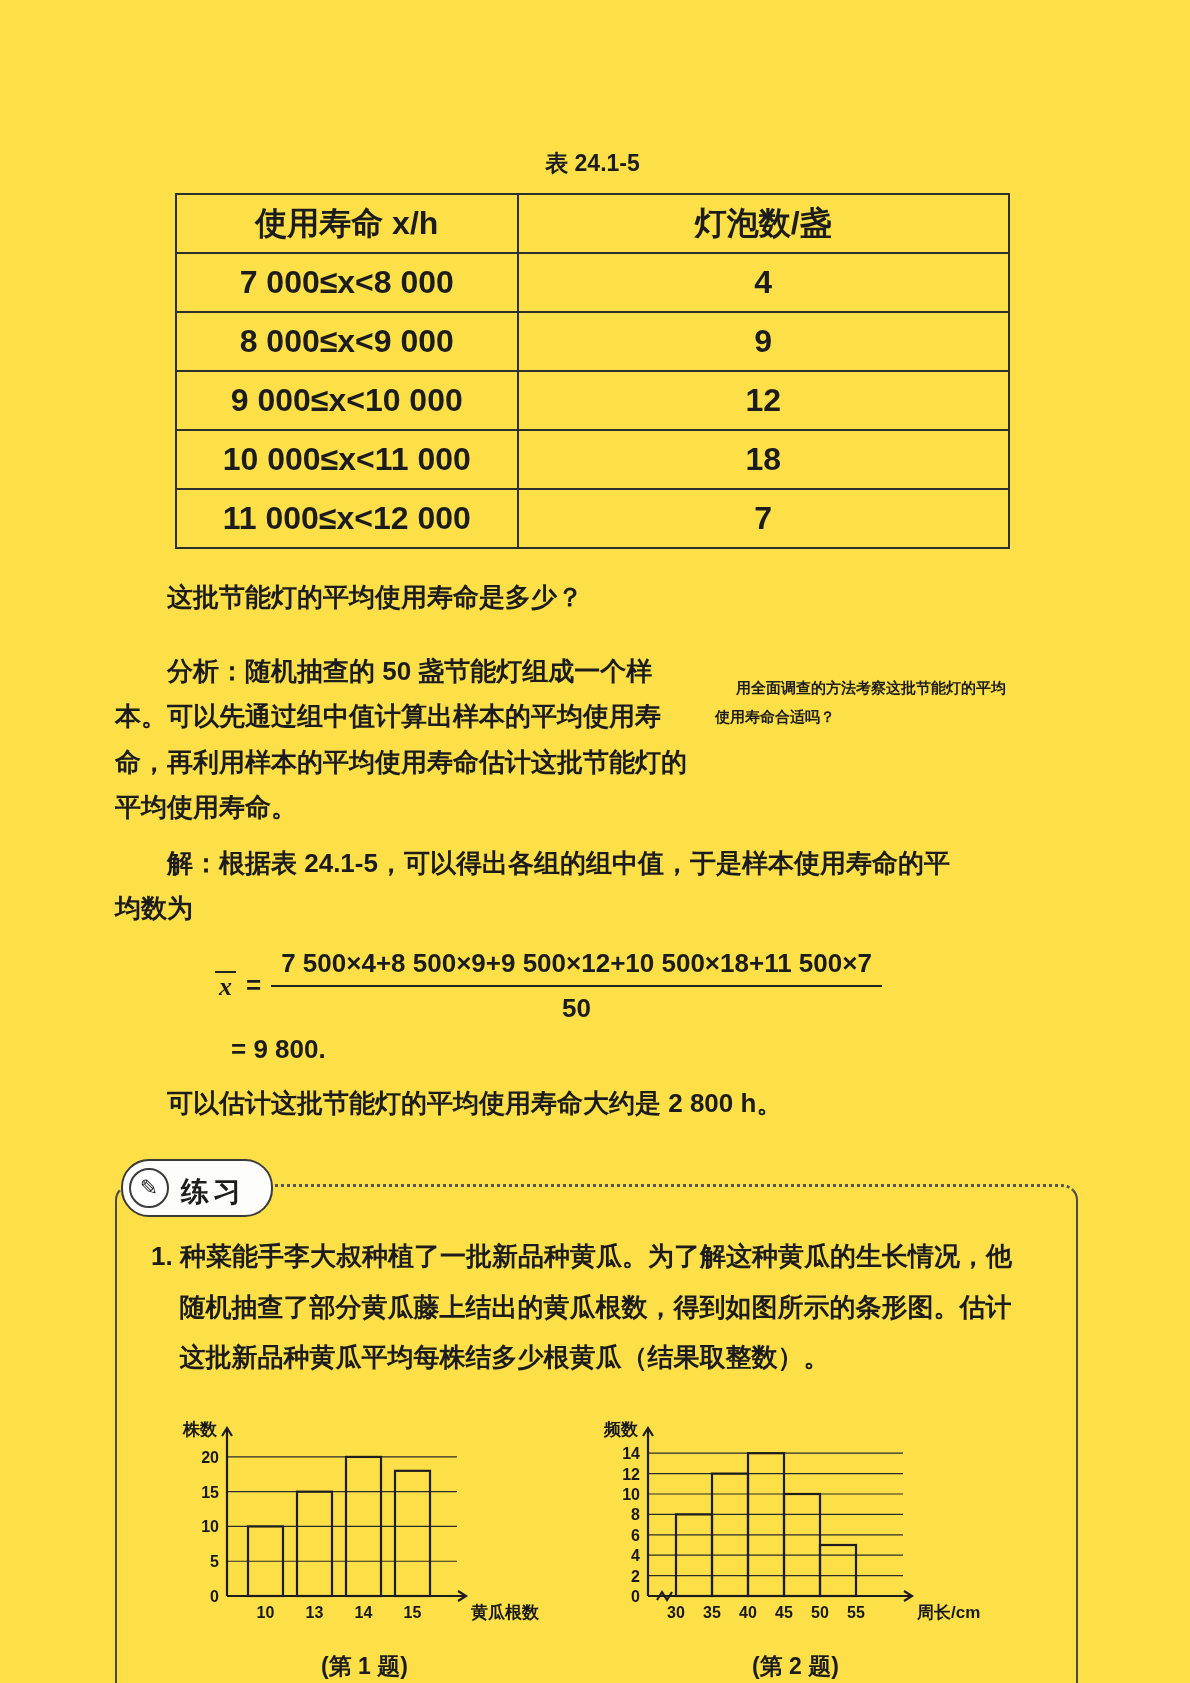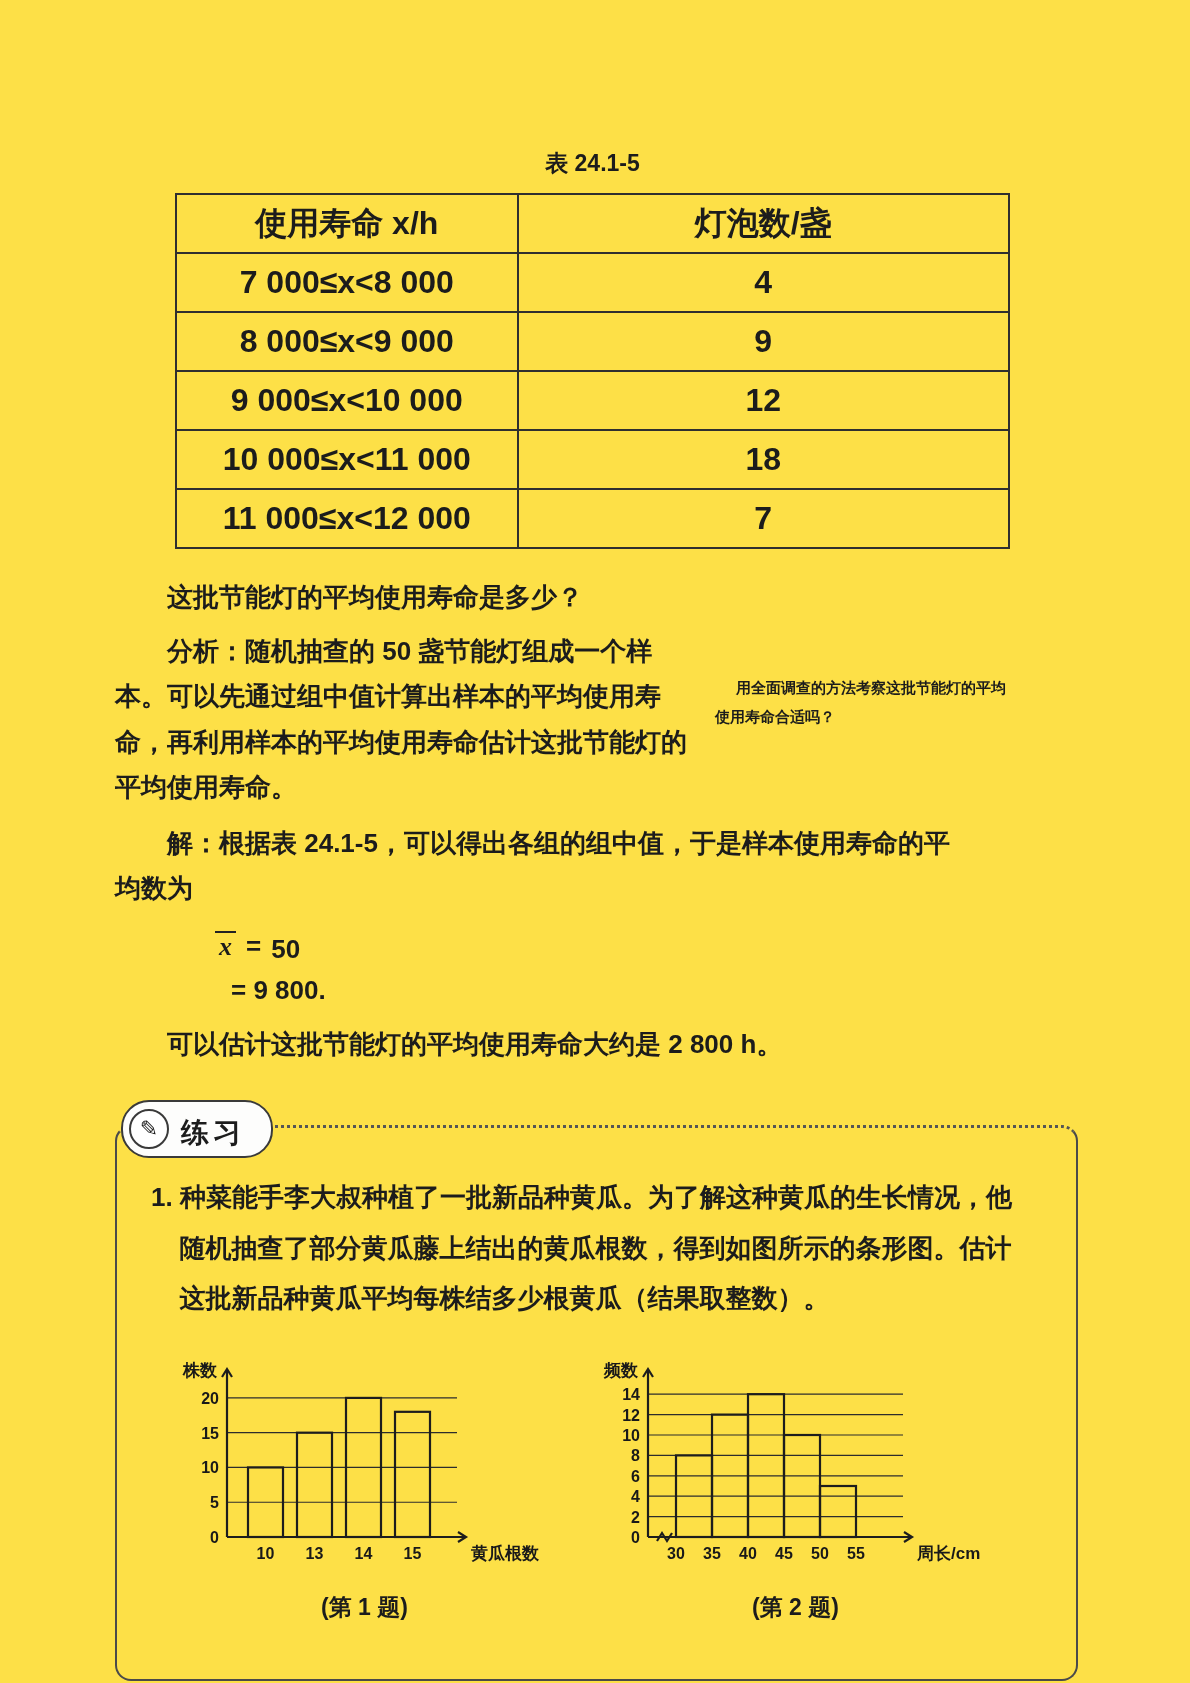--- a/index.html
+++ b/index.html
@@ -7,21 +7,21 @@
   body{font-family:"Liberation Sans","DejaVu Sans",sans-serif;color:#1c1c1c;}
   .page{position:relative;width:1190px;min-height:1683px;margin:0 auto;background:#fde047;padding:148px 112px 40px 115px;overflow:hidden;}
 
   .table-caption{width:835px;margin:0 0 14px 60px;text-align:center;font-size:23px;font-weight:bold;}
   table.data{border-collapse:collapse;width:835px;margin-left:60px;font-size:32px;font-weight:bold;table-layout:fixed;}
   table.data th, table.data td{border:2px solid #2f2f2f;text-align:center;padding:6px 4px;height:59px;}
   table.data th:first-child, table.data td:first-child{width:41%;}
 
   .main-text{width:895px;}
   .para{font-size:26px;font-weight:bold;line-height:1.75;margin:0;}
-  .indent{text-indent:2em;}
+  .indent{text-indent:2em;margin-top:20px;}
   .question{margin-top:26px;}
 
   .analysis-row{display:flex;margin-top:8px;width:895px;}
   .analysis-left{width:585px;flex:none;}
   .side-note{width:295px;flex:none;margin:44px 0 0 15px;font-size:15px;font-weight:bold;line-height:1.95;text-indent:1.4em;}
 
   .solution{width:835px;margin-top:10px;}
 
   .formula{display:flex;align-items:center;margin:16px 0 0 100px;font-size:26px;font-weight:bold;}
   .xbar{font-style:italic;font-family:"Liberation Serif",serif;border-top:2.5px solid #222;padding:0 4px 0 4px;line-height:1.05;}
@@ -93,20 +93,21 @@
       <p class="para indent analysis-left">分析：随机抽查的 50 盏节能灯组成一个样本。可以先通过组中值计算出样本的平均使用寿命，再利用样本的平均使用寿命估计这批节能灯的平均使用寿命。</p>
       <p class="side-note">用全面调查的方法考察这批节能灯的平均使用寿命合适吗？</p>
     </div>
 
     <p class="para indent solution">解：根据表 24.1-5，可以得出各组的组中值，于是样本使用寿命的平均数为</p>
 
     <div class="formula">
       <span class="xbar">x</span>
       <span class="eq">=</span>
       <span class="frac">
+        <span class="num">7 500×4+8 500×9+9 500×12+10 500×18+11 500×7</span>
         <span class="den">50</span>
       </span>
     </div>
     <p class="formula-result">= 9 800.</p>
 
     <p class="para indent conclusion">可以估计这批节能灯的平均使用寿命大约是 2 800 h。</p>
   </div>
 
   <div class="practice-box">
     <div class="practice-pill">

